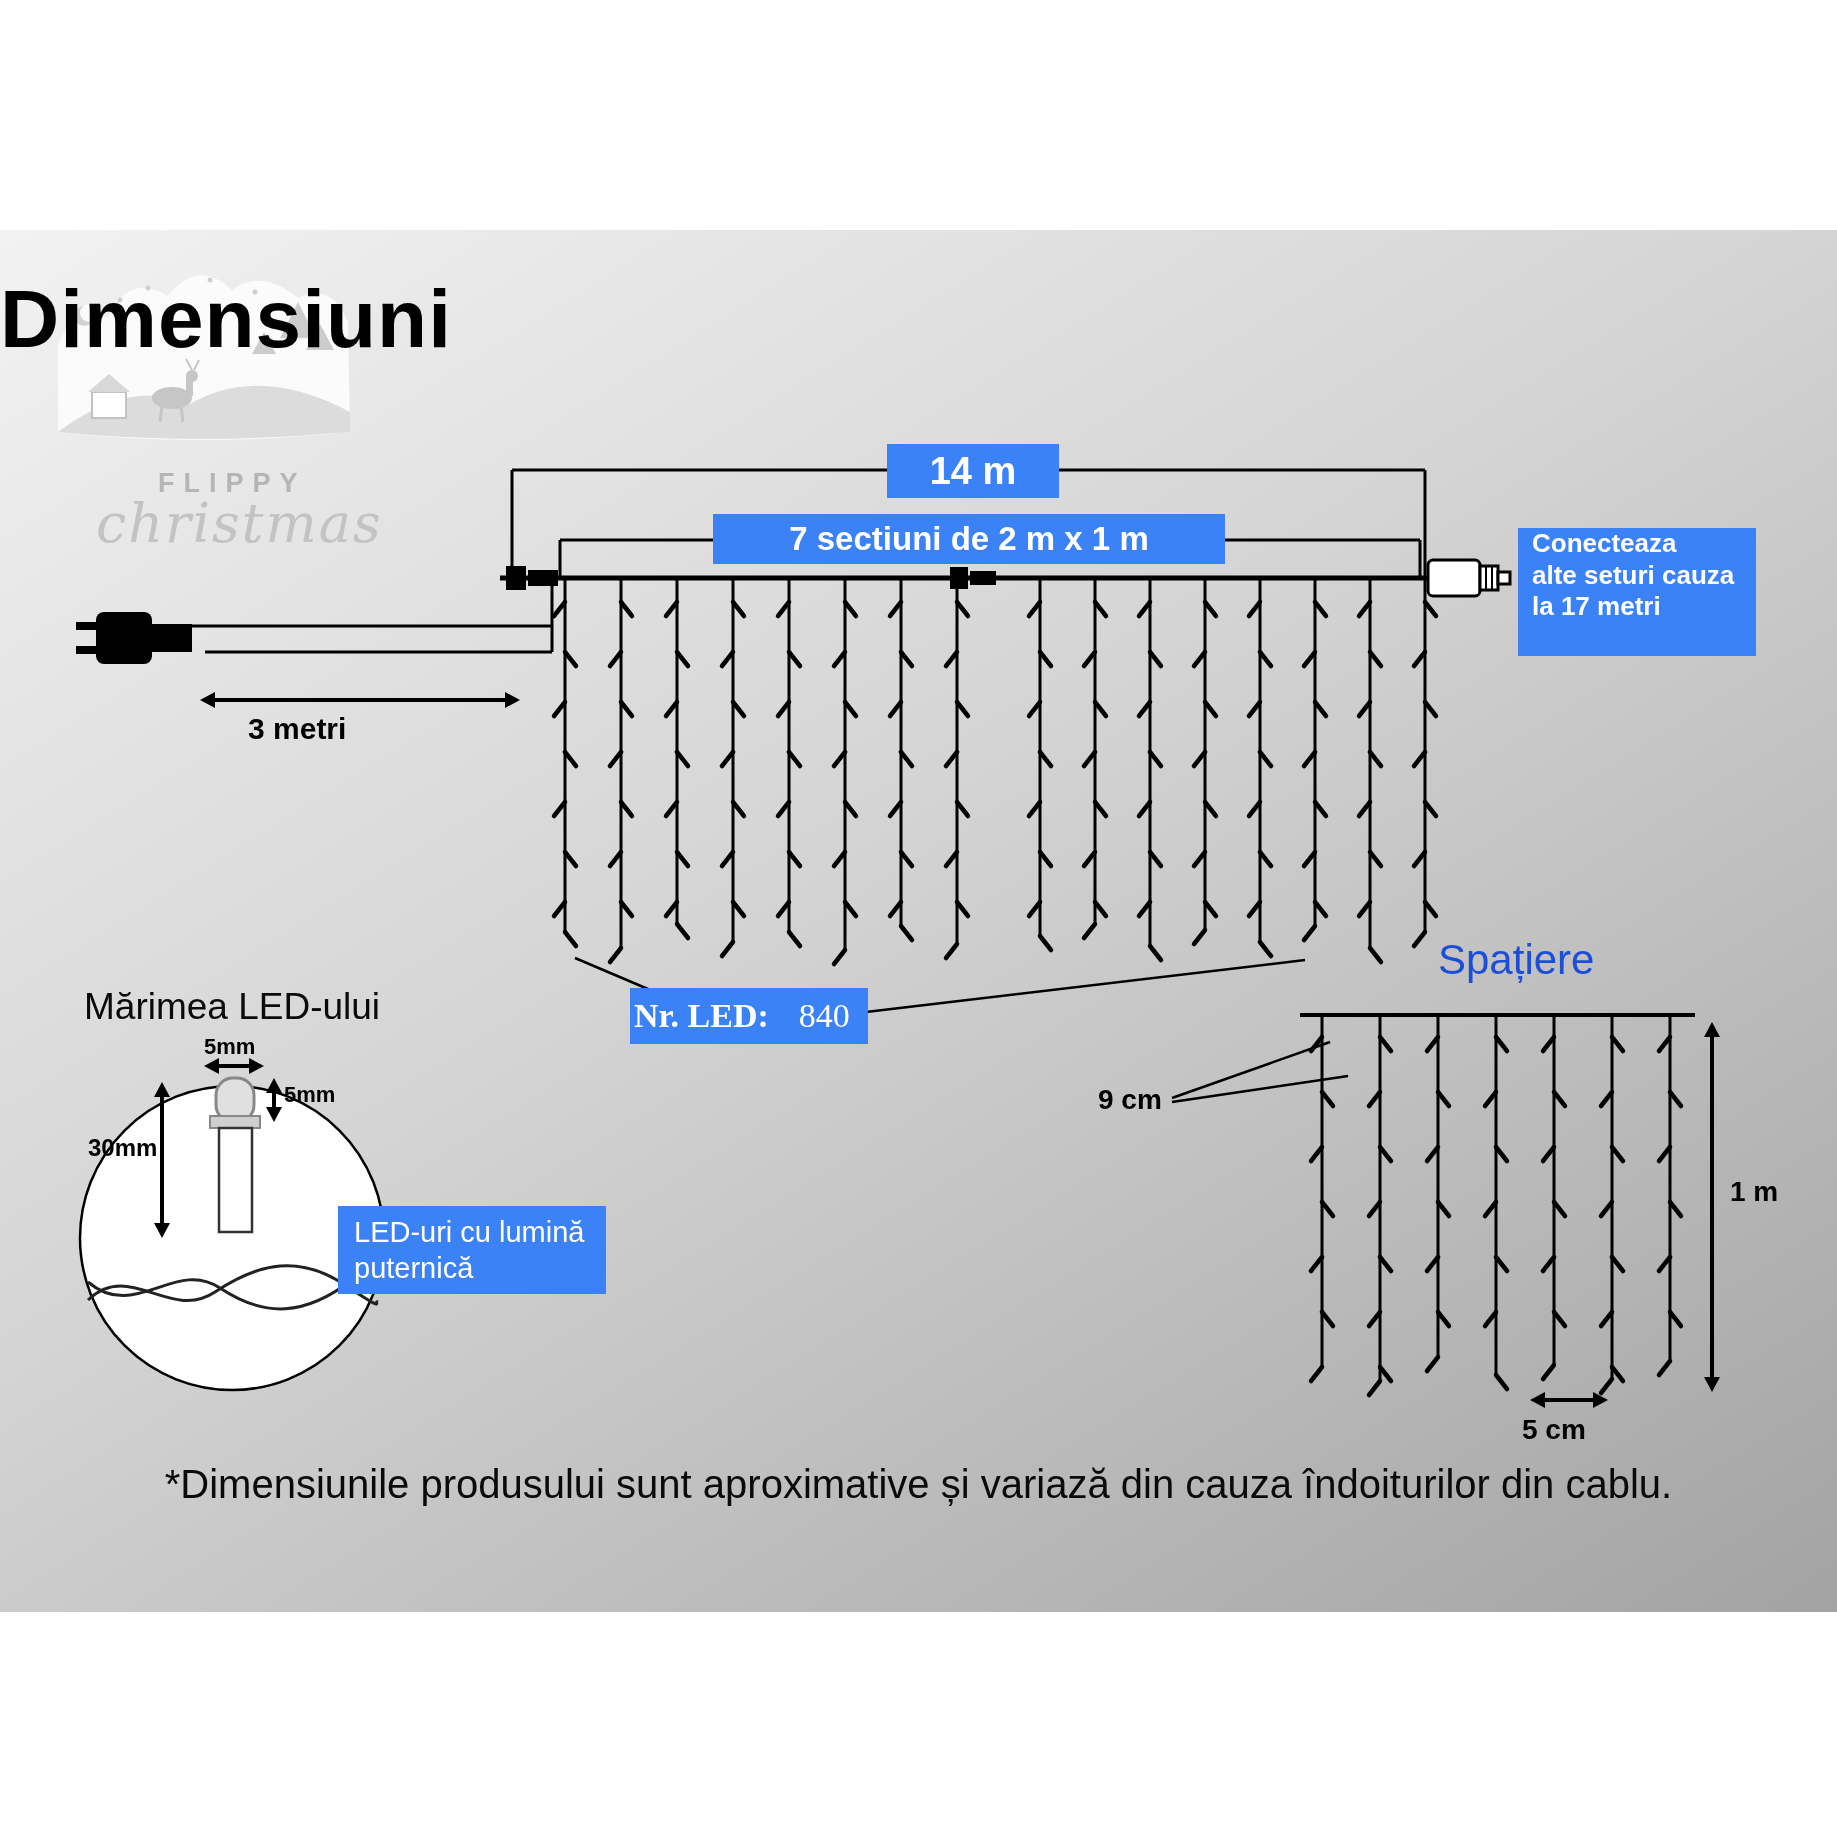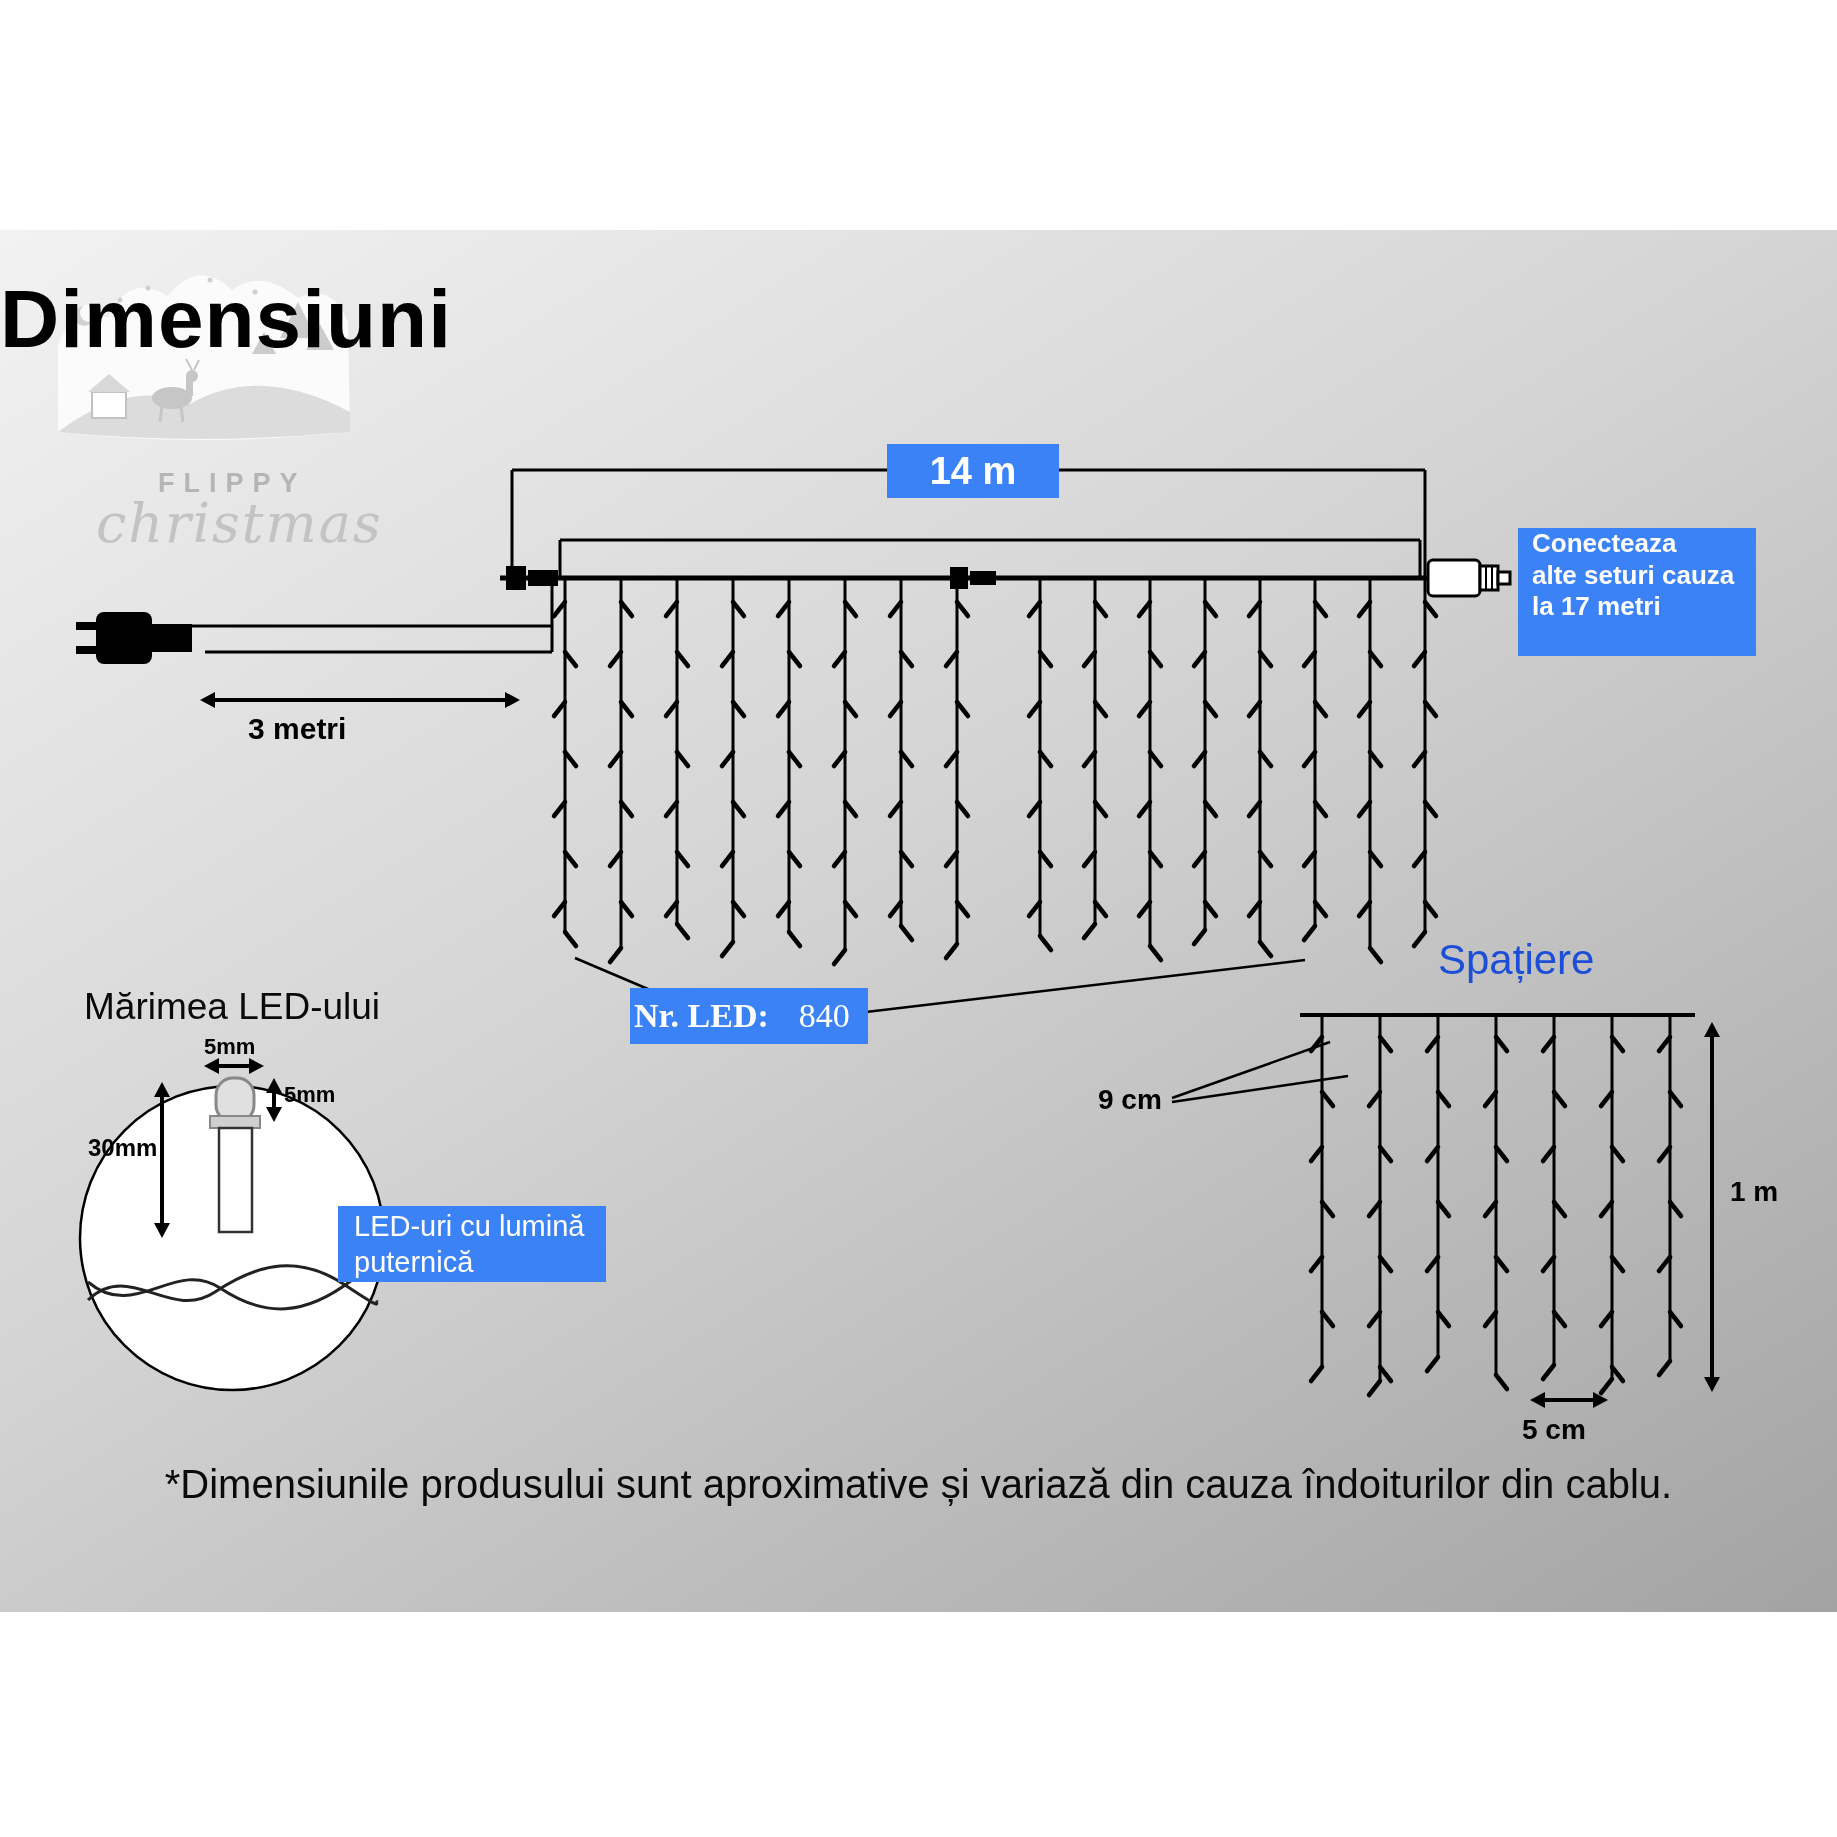--- a/index.html
+++ b/index.html
@@ -12,21 +12,21 @@
   .bbox{position:absolute;background:#3b82f6;color:#fff;display:flex;align-items:center;justify-content:center;font-weight:700}
   #page-title{left:0;top:272px;width:100%;text-align:left;font-size:82px;font-weight:700;letter-spacing:1px}
   #footnote{left:0;top:1462px;width:100%;text-align:center;font-size:40px;font-weight:400;color:#0a0a0a}
   #box-14m{left:887px;top:444px;width:172px;height:54px;font-size:38px}
   #box-sections{left:713px;top:514px;width:512px;height:50px;font-size:33px}
   #box-connect{left:1518px;top:528px;width:238px;height:128px;font-size:26px;flex-direction:column;
                align-items:flex-start;justify-content:flex-start;padding:0 10px 0 14px;line-height:1.22}
   #box-nrled{left:630px;top:988px;width:238px;height:56px;justify-content:flex-start;padding-left:4px;
              font-family:"Liberation Serif",serif;font-size:34px}
   #box-nrled .val{margin-left:30px;font-weight:400}
-  #box-lednote{left:338px;top:1206px;width:268px;height:76px;font-weight:400;font-size:29px;
+  #box-lednote{left:338px;top:1206px;width:268px;height:88px;font-weight:400;font-size:29px;
                flex-direction:column;align-items:flex-start;justify-content:center;padding-left:16px;line-height:1.25}
   #lbl-3metri{left:248px;top:712px;font-size:30px;font-weight:700}
   #lbl-spatiere{left:1438px;top:936px;font-size:42px;font-weight:400;color:#1d4ed8}
   #lbl-marimea{left:84px;top:986px;font-size:37px;font-weight:400;color:#0a0a0a}
   #lbl-5mm-top{left:204px;top:1034px;font-size:22px;font-weight:700}
   #lbl-5mm-side{left:284px;top:1082px;font-size:22px;font-weight:700}
   #lbl-30mm{left:88px;top:1134px;font-size:24px;font-weight:700}
   #lbl-9cm{left:1098px;top:1084px;font-size:28px;font-weight:700}
   #lbl-1m{left:1730px;top:1176px;font-size:28px;font-weight:700}
   #lbl-16cm{left:1522px;top:1414px;font-size:28px;font-weight:700}
@@ -340,20 +340,21 @@
         <polygon points="162,1238 154,1223 170,1223" fill="#000"></polygon>
       </g>
     </svg>
 
   <div class="lbl" id="page-title">Dimensiuni</div>
 
   <div class="lbl" id="logo-brand">FLIPPY</div>
   <div class="lbl" id="logo-script">christmas</div>
 
   <div class="bbox" id="box-14m">14 m</div>
+  <div class="bbox" id="box-sections">7 sectiuni de 2 m x 1 m</div>
   <div class="bbox" id="box-connect">
     <div>Conecteaza</div>
     <div>alte seturi cauza</div>
     <div>la 17 metri</div>
   </div>
   <div class="bbox" id="box-nrled">
     <span>Nr. LED:</span>
     <span class="val">840</span>
   </div>
   <div class="bbox" id="box-lednote">

